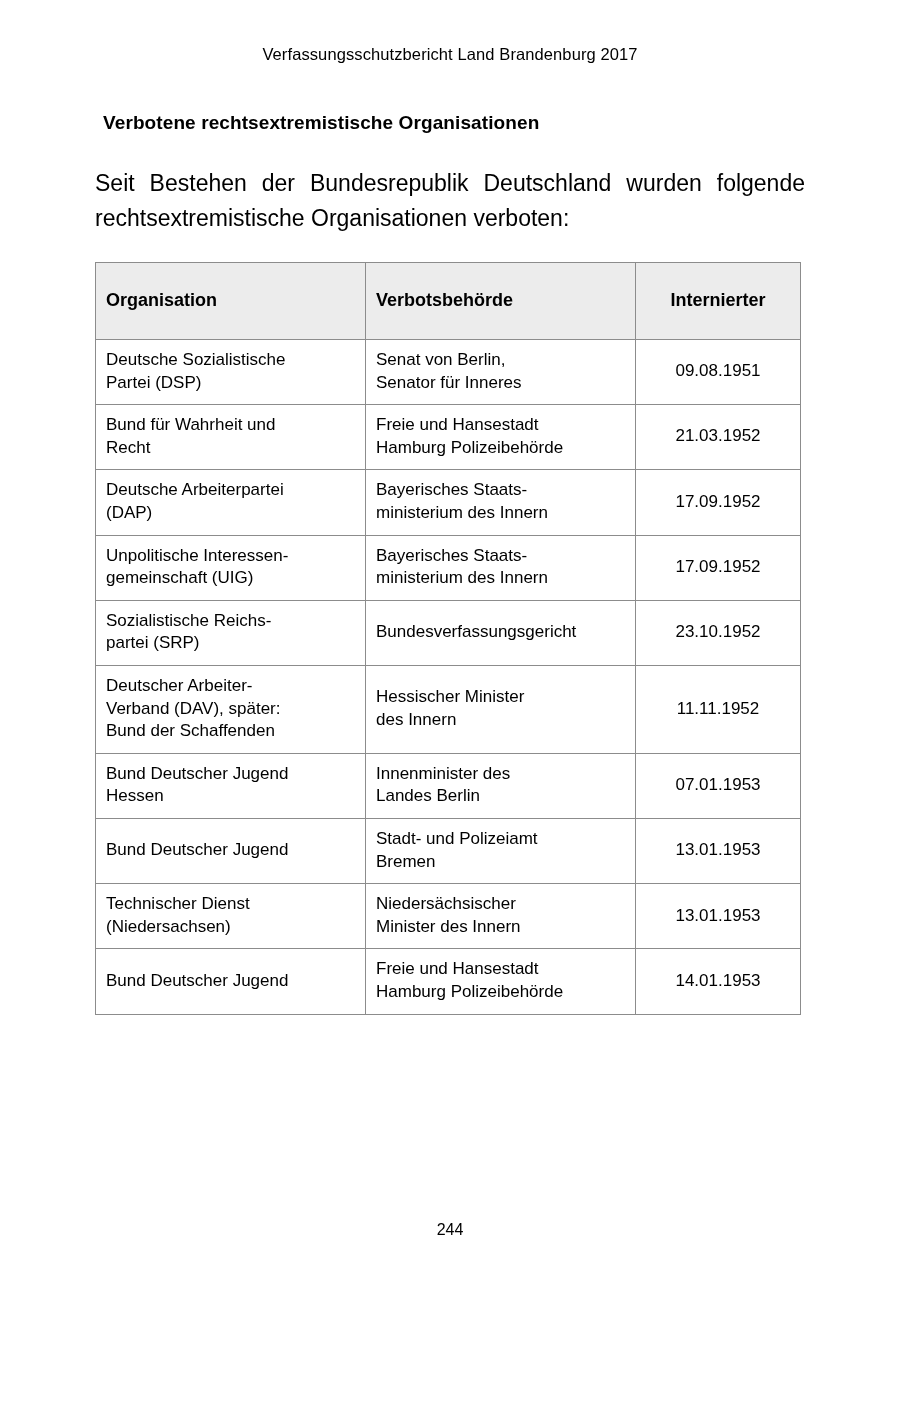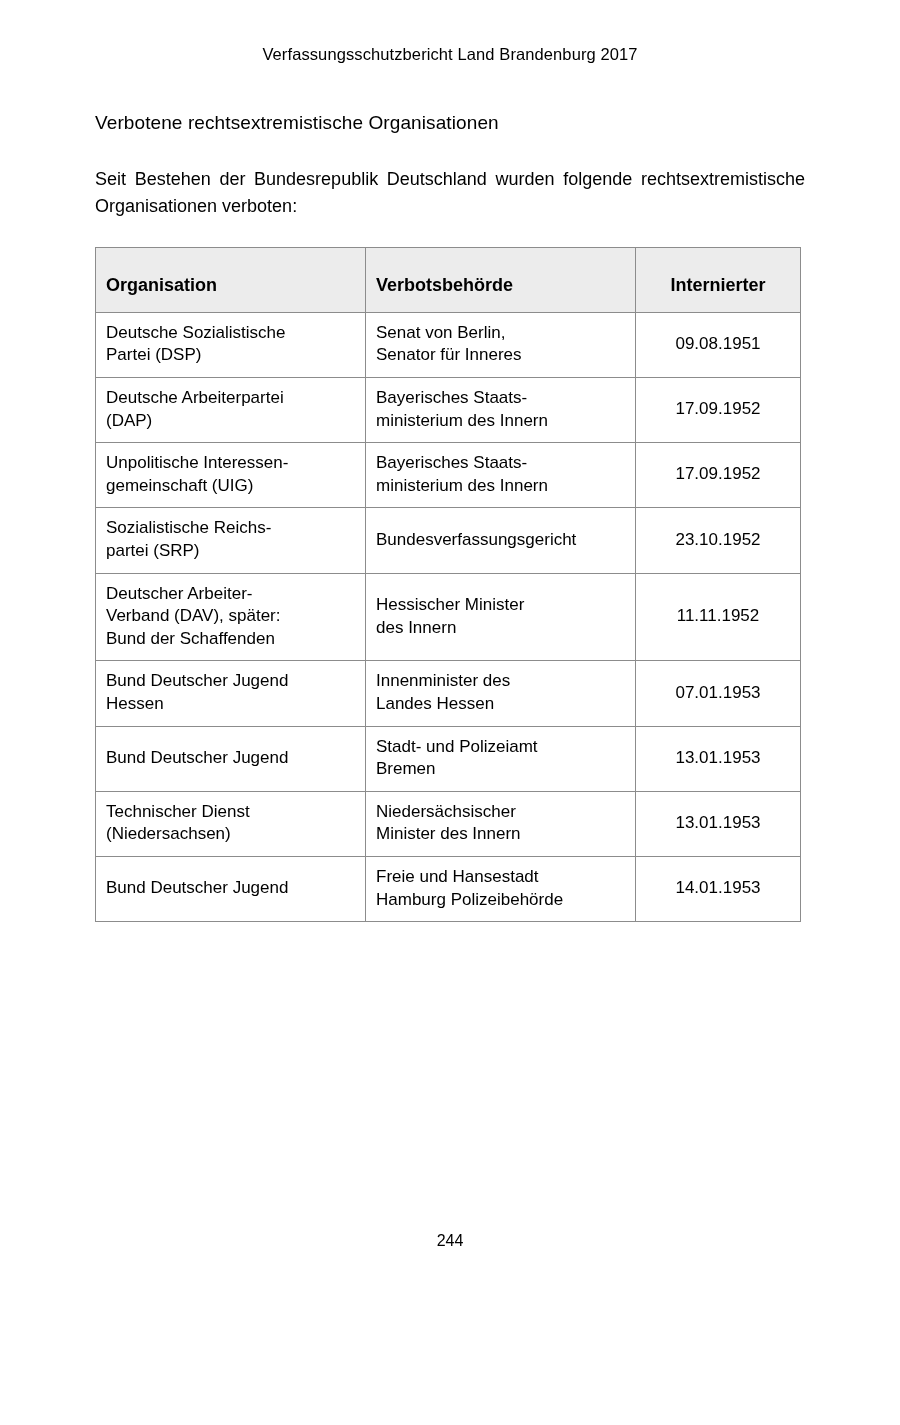--- a/index.html
+++ b/index.html
@@ -26,26 +26,26 @@
     text-align: center;
     font-size: 16.5px;
     padding-top: 45px;
     letter-spacing: 0.1px;
   }
   .content {
     margin: 0 95px 0 95px;
   }
   h1.section-title {
     font-size: 19px;
-    font-weight: normal;
-    margin: 48px 0 0 0;
+    font-weight: bold;
+    margin: 48px 0 0 8px;
     letter-spacing: 0.1px;
   }
   p.intro {
-    font-size: 18px;
+    font-size: 23px;
     line-height: 1.52;
     margin: 32px 0 0 0;
     text-align: justify;
     text-justify: inter-word;
   }
   table.banlist {
     border-collapse: collapse;
     margin-top: 26px;
     width: 705px;
     table-layout: fixed;
@@ -57,34 +57,34 @@
     padding: 9px 10px 10px 10px;
     font-size: 17px;
     line-height: 1.33;
   }
   table.banlist thead th {
     background: #ececec;
     font-weight: bold;
     font-size: 18px;
     height: 52px;
     padding-top: 12px;
-    padding-bottom: 0;
+    padding-bottom: 12px;
   }
   col.c-org { width: 270px; }
   col.c-auth { width: 270px; }
   col.c-date { width: 165px; }
   td.org { text-align: left; }
   td.auth { text-align: left; }
   td.date { text-align: center; }
   th.org, th.auth { text-align: left; }
   th.date { text-align: center; }
   .cellline { display: block; }
   .page-number {
     position: absolute;
-    bottom: 28px;
+    bottom: 39px;
     left: 0;
     width: 900px;
     text-align: center;
     font-size: 16px;
   }
 </style>
 </head>
 <body>
 
 <div class="page">
@@ -117,20 +117,31 @@
               <span class="cellline">Partei (DSP)</span>
             </td>
             <td class="auth">
               <span class="cellline">Senat von Berlin,</span>
               <span class="cellline">Senator für Inneres</span>
             </td>
             <td class="date">09.08.1951</td>
           </tr>
           <tr>
             <td class="org">
+              <span class="cellline">Bund für Wahrheit und</span>
+              <span class="cellline">Recht</span>
+            </td>
+            <td class="auth">
+              <span class="cellline">Freie und Hansestadt</span>
+              <span class="cellline">Hamburg Polizeibehörde</span>
+            </td>
+            <td class="date">21.03.1952</td>
+          </tr>
+          <tr>
+            <td class="org">
               <span class="cellline">Deutsche Arbeiterpartei</span>
               <span class="cellline">(DAP)</span>
             </td>
             <td class="auth">
               <span class="cellline">Bayerisches Staats-</span>
               <span class="cellline">ministerium des Innern</span>
             </td>
             <td class="date">17.09.1952</td>
           </tr>
           <tr>
@@ -166,21 +177,21 @@
             </td>
             <td class="date">11.11.1952</td>
           </tr>
           <tr>
             <td class="org">
               <span class="cellline">Bund Deutscher Jugend</span>
               <span class="cellline">Hessen</span>
             </td>
             <td class="auth">
               <span class="cellline">Innenminister des</span>
-              <span class="cellline">Landes Hessen</span>
+              <span class="cellline">Landes Berlin</span>
             </td>
             <td class="date">07.01.1953</td>
           </tr>
           <tr>
             <td class="org">
               <span class="cellline">Bund Deutscher Jugend</span>
             </td>
             <td class="auth">
               <span class="cellline">Stadt- und Polizeiamt</span>
               <span class="cellline">Bremen</span>

